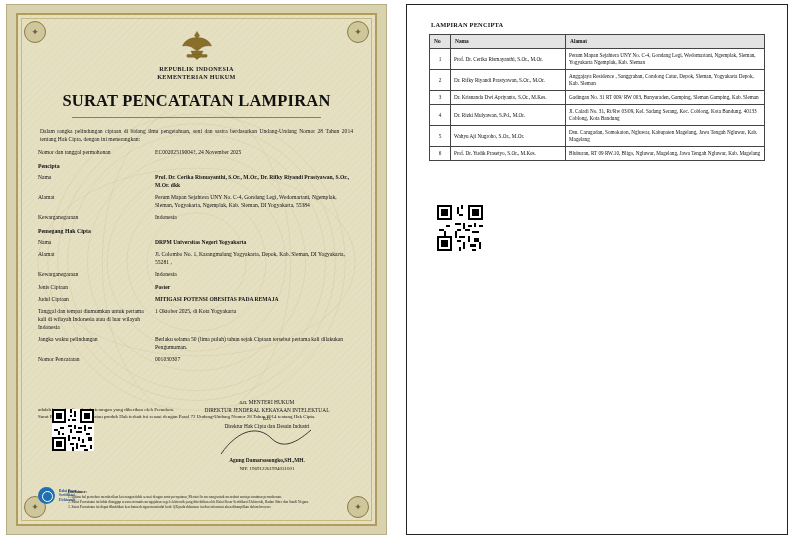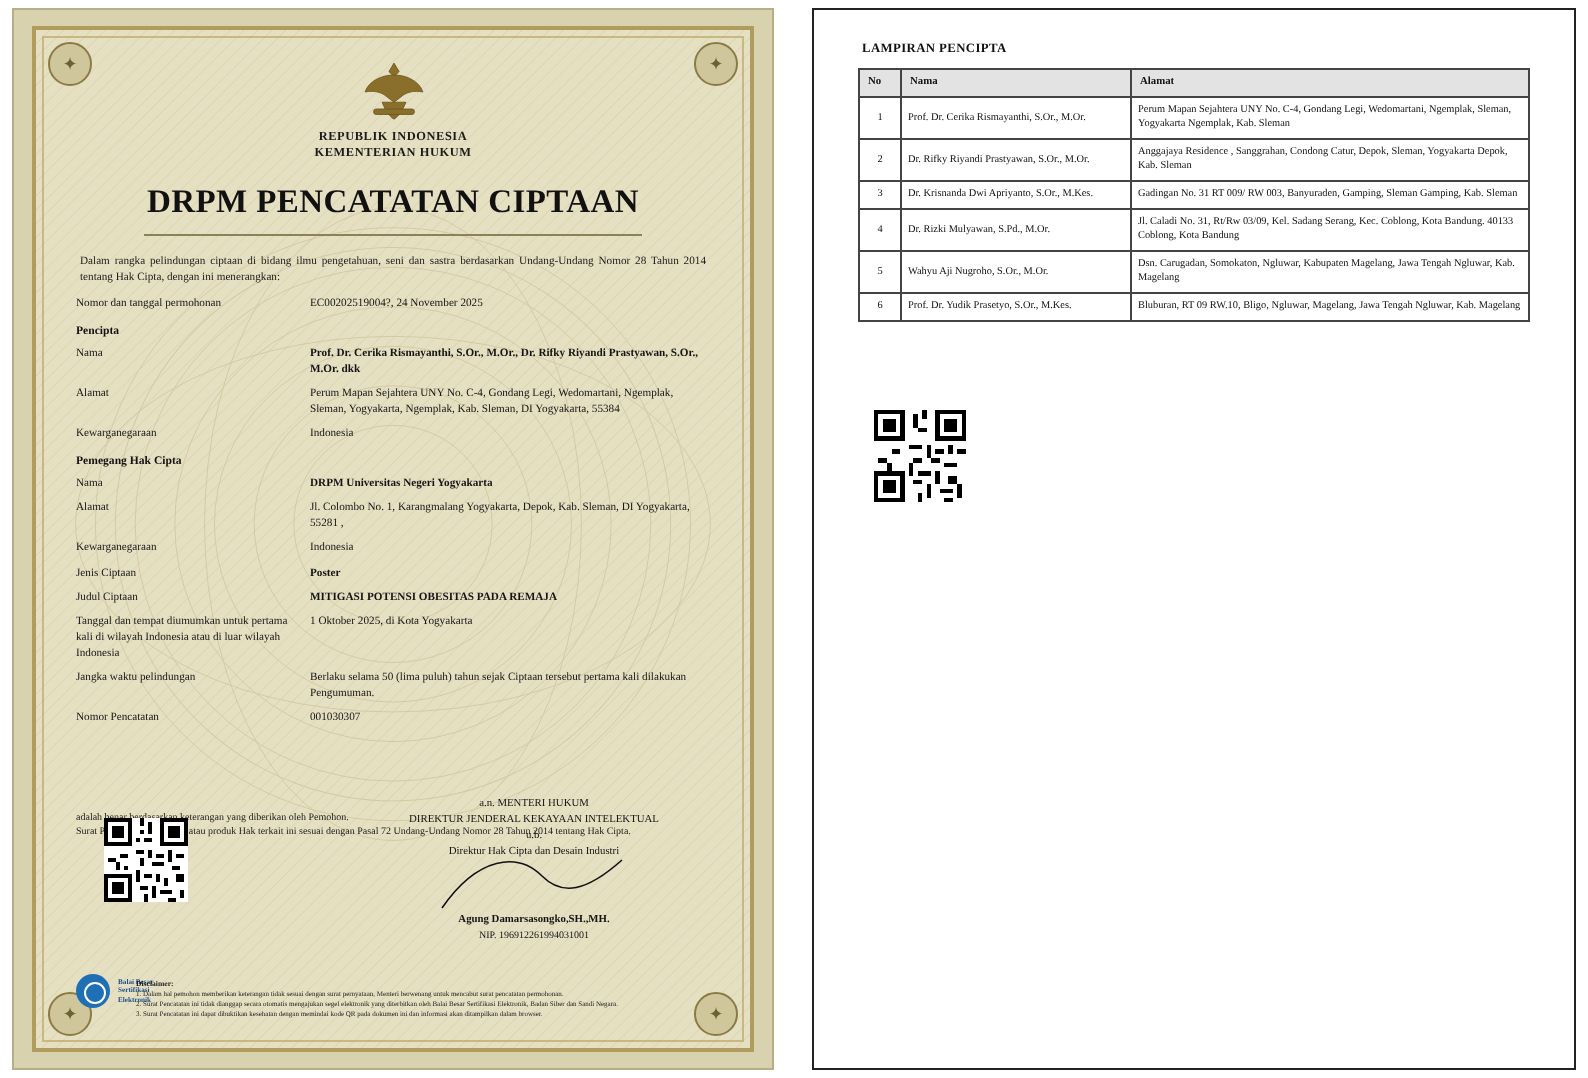--- a/index.html
+++ b/index.html
@@ -114,21 +114,21 @@
             <path d="M13 26 C15 31 17 34 20 36 C23 34 25 31 27 26 Z"></path>
             <rect x="8" y="30" width="24" height="3.2" rx="1.4"></rect>
           </g>
         </svg>
 
         <div class="rep">
           <div>REPUBLIK INDONESIA</div>
           <div>KEMENTERIAN HUKUM</div>
         </div>
 
-        <div class="title">DRPM PENCATATAN CIPTAAN</div>
+        <div class="title">SURAT PENCATATAN LAMPIRAN</div>
         <div class="rule"></div>
 
         <div class="para">Dalam rangka pelindungan ciptaan di bidang ilmu pengetahuan, seni dan sastra berdasarkan Undang-Undang Nomor 28 Tahun 2014 tentang Hak Cipta, dengan ini menerangkan:</div>
 
         <div class="row">
           <div class="lbl">Nomor dan tanggal permohonan</div>
           <div class="val">EC00202519004?, 24 November 2025</div>
         </div>
         <div class="sec">Pencipta</div>
         <div class="row">

